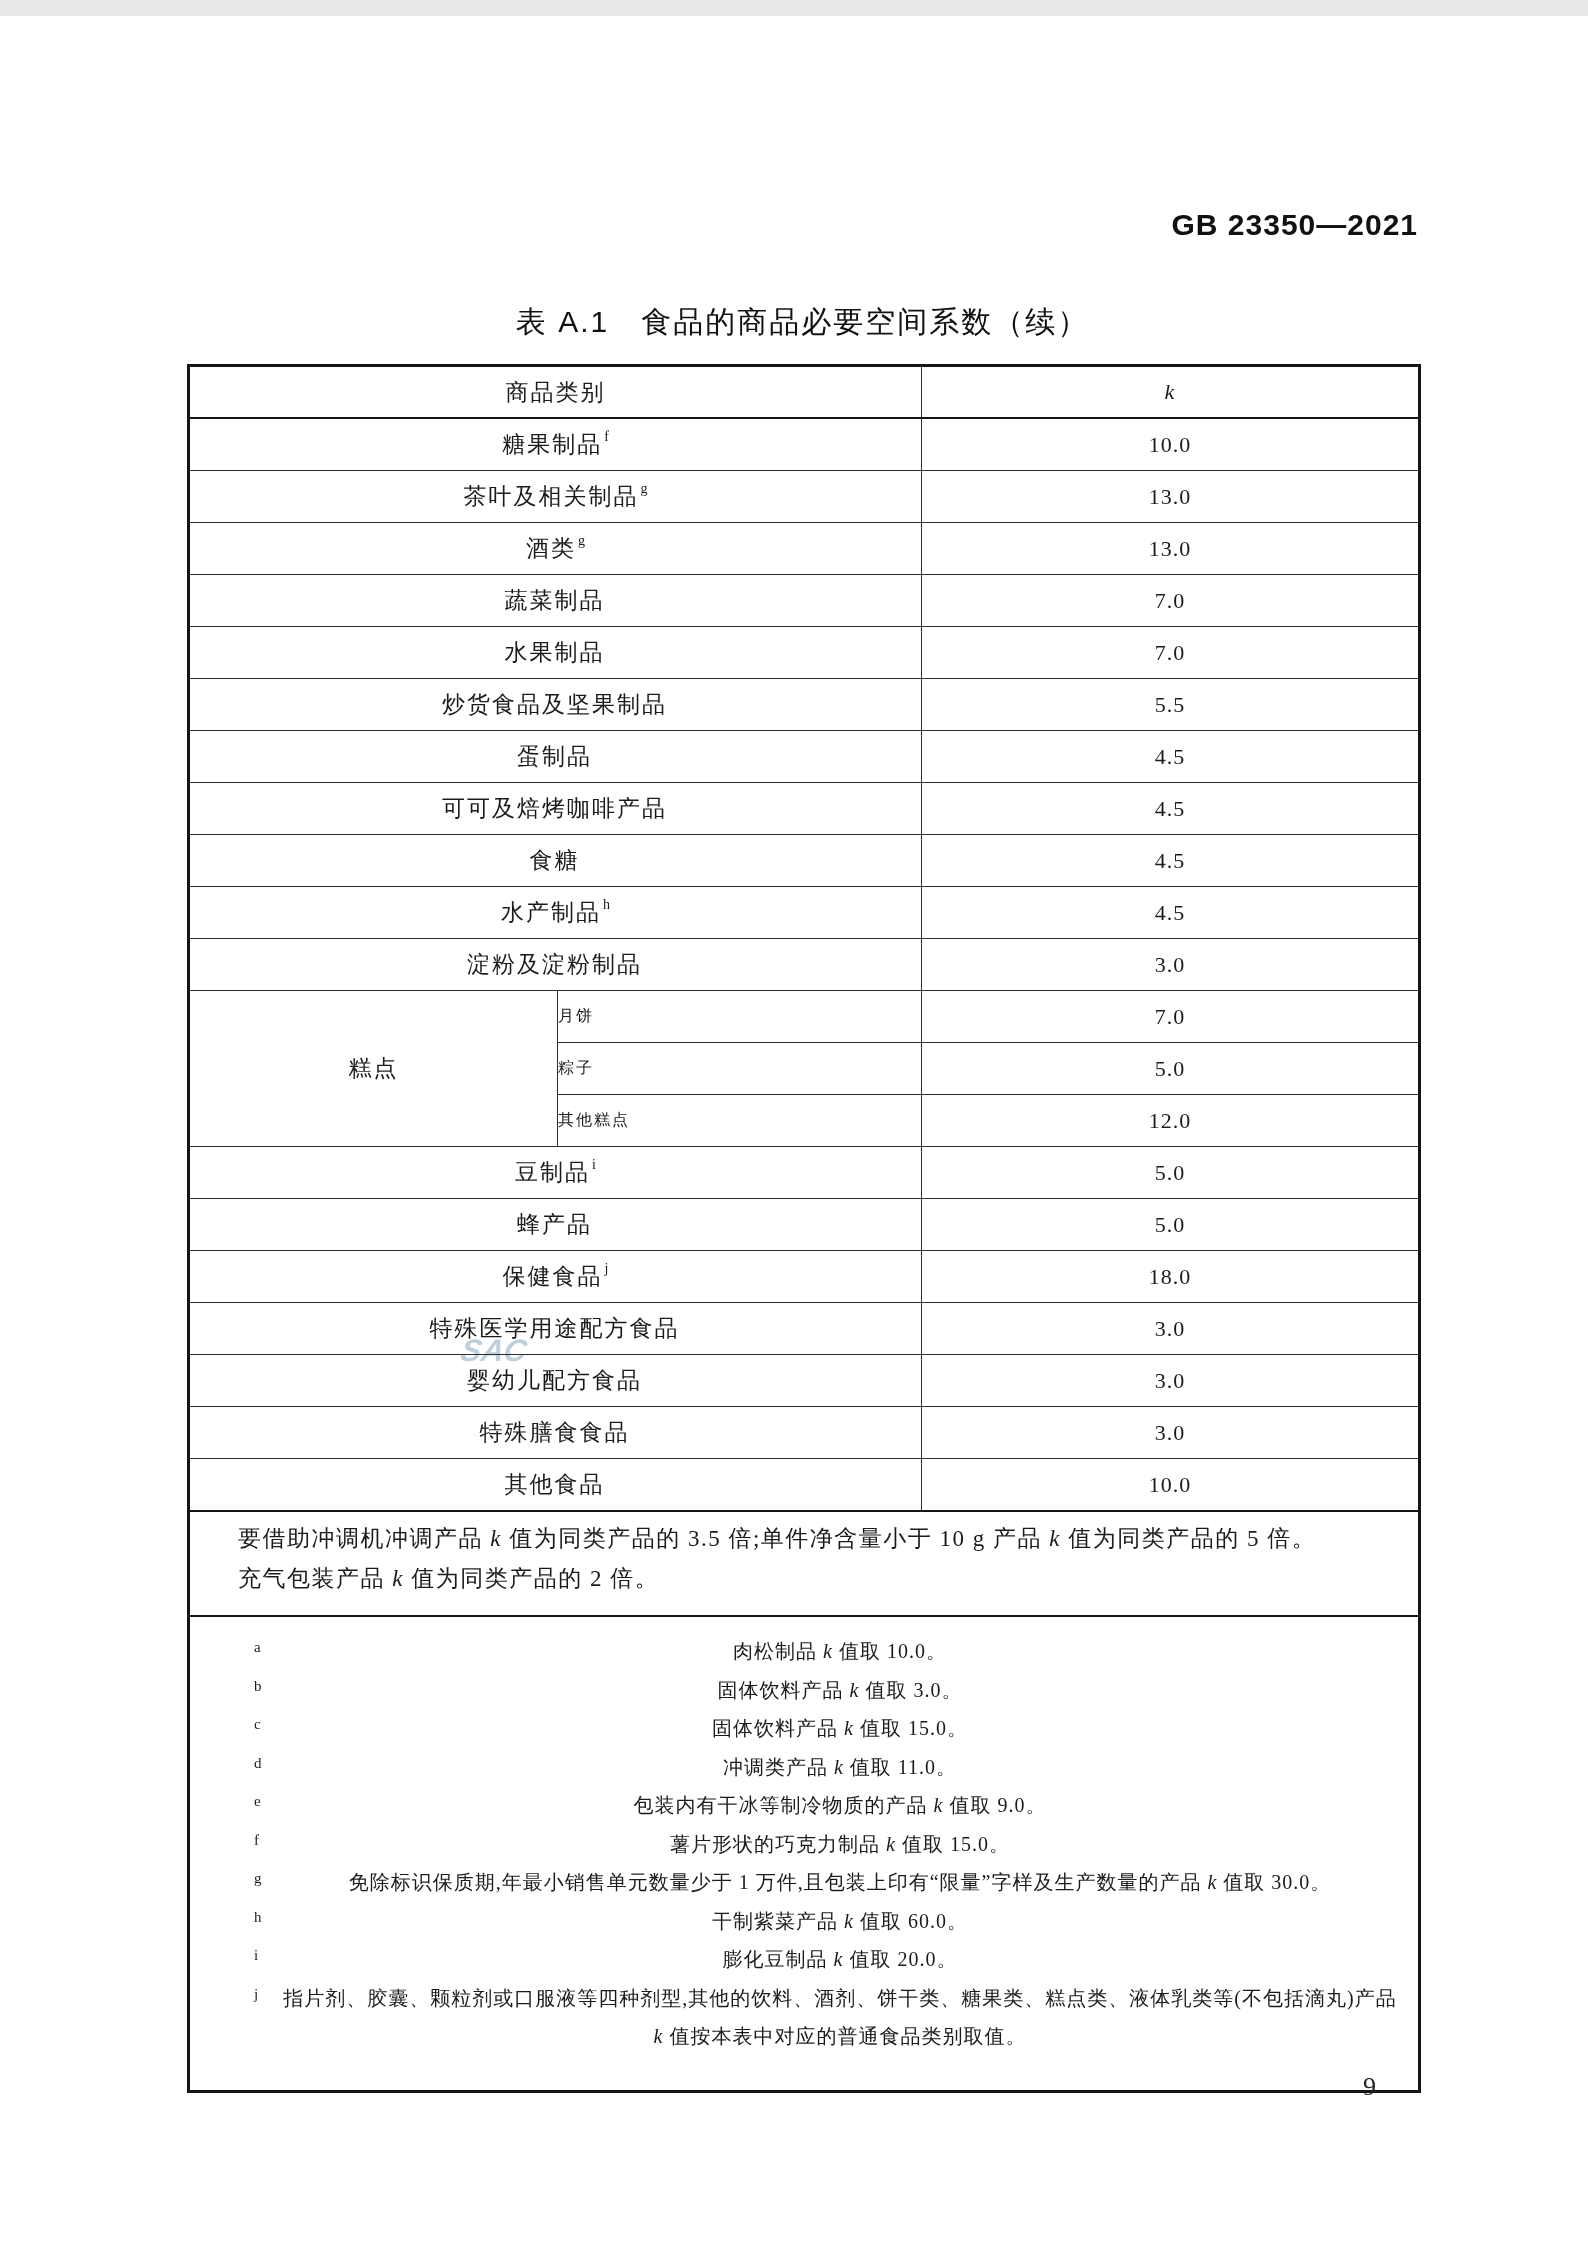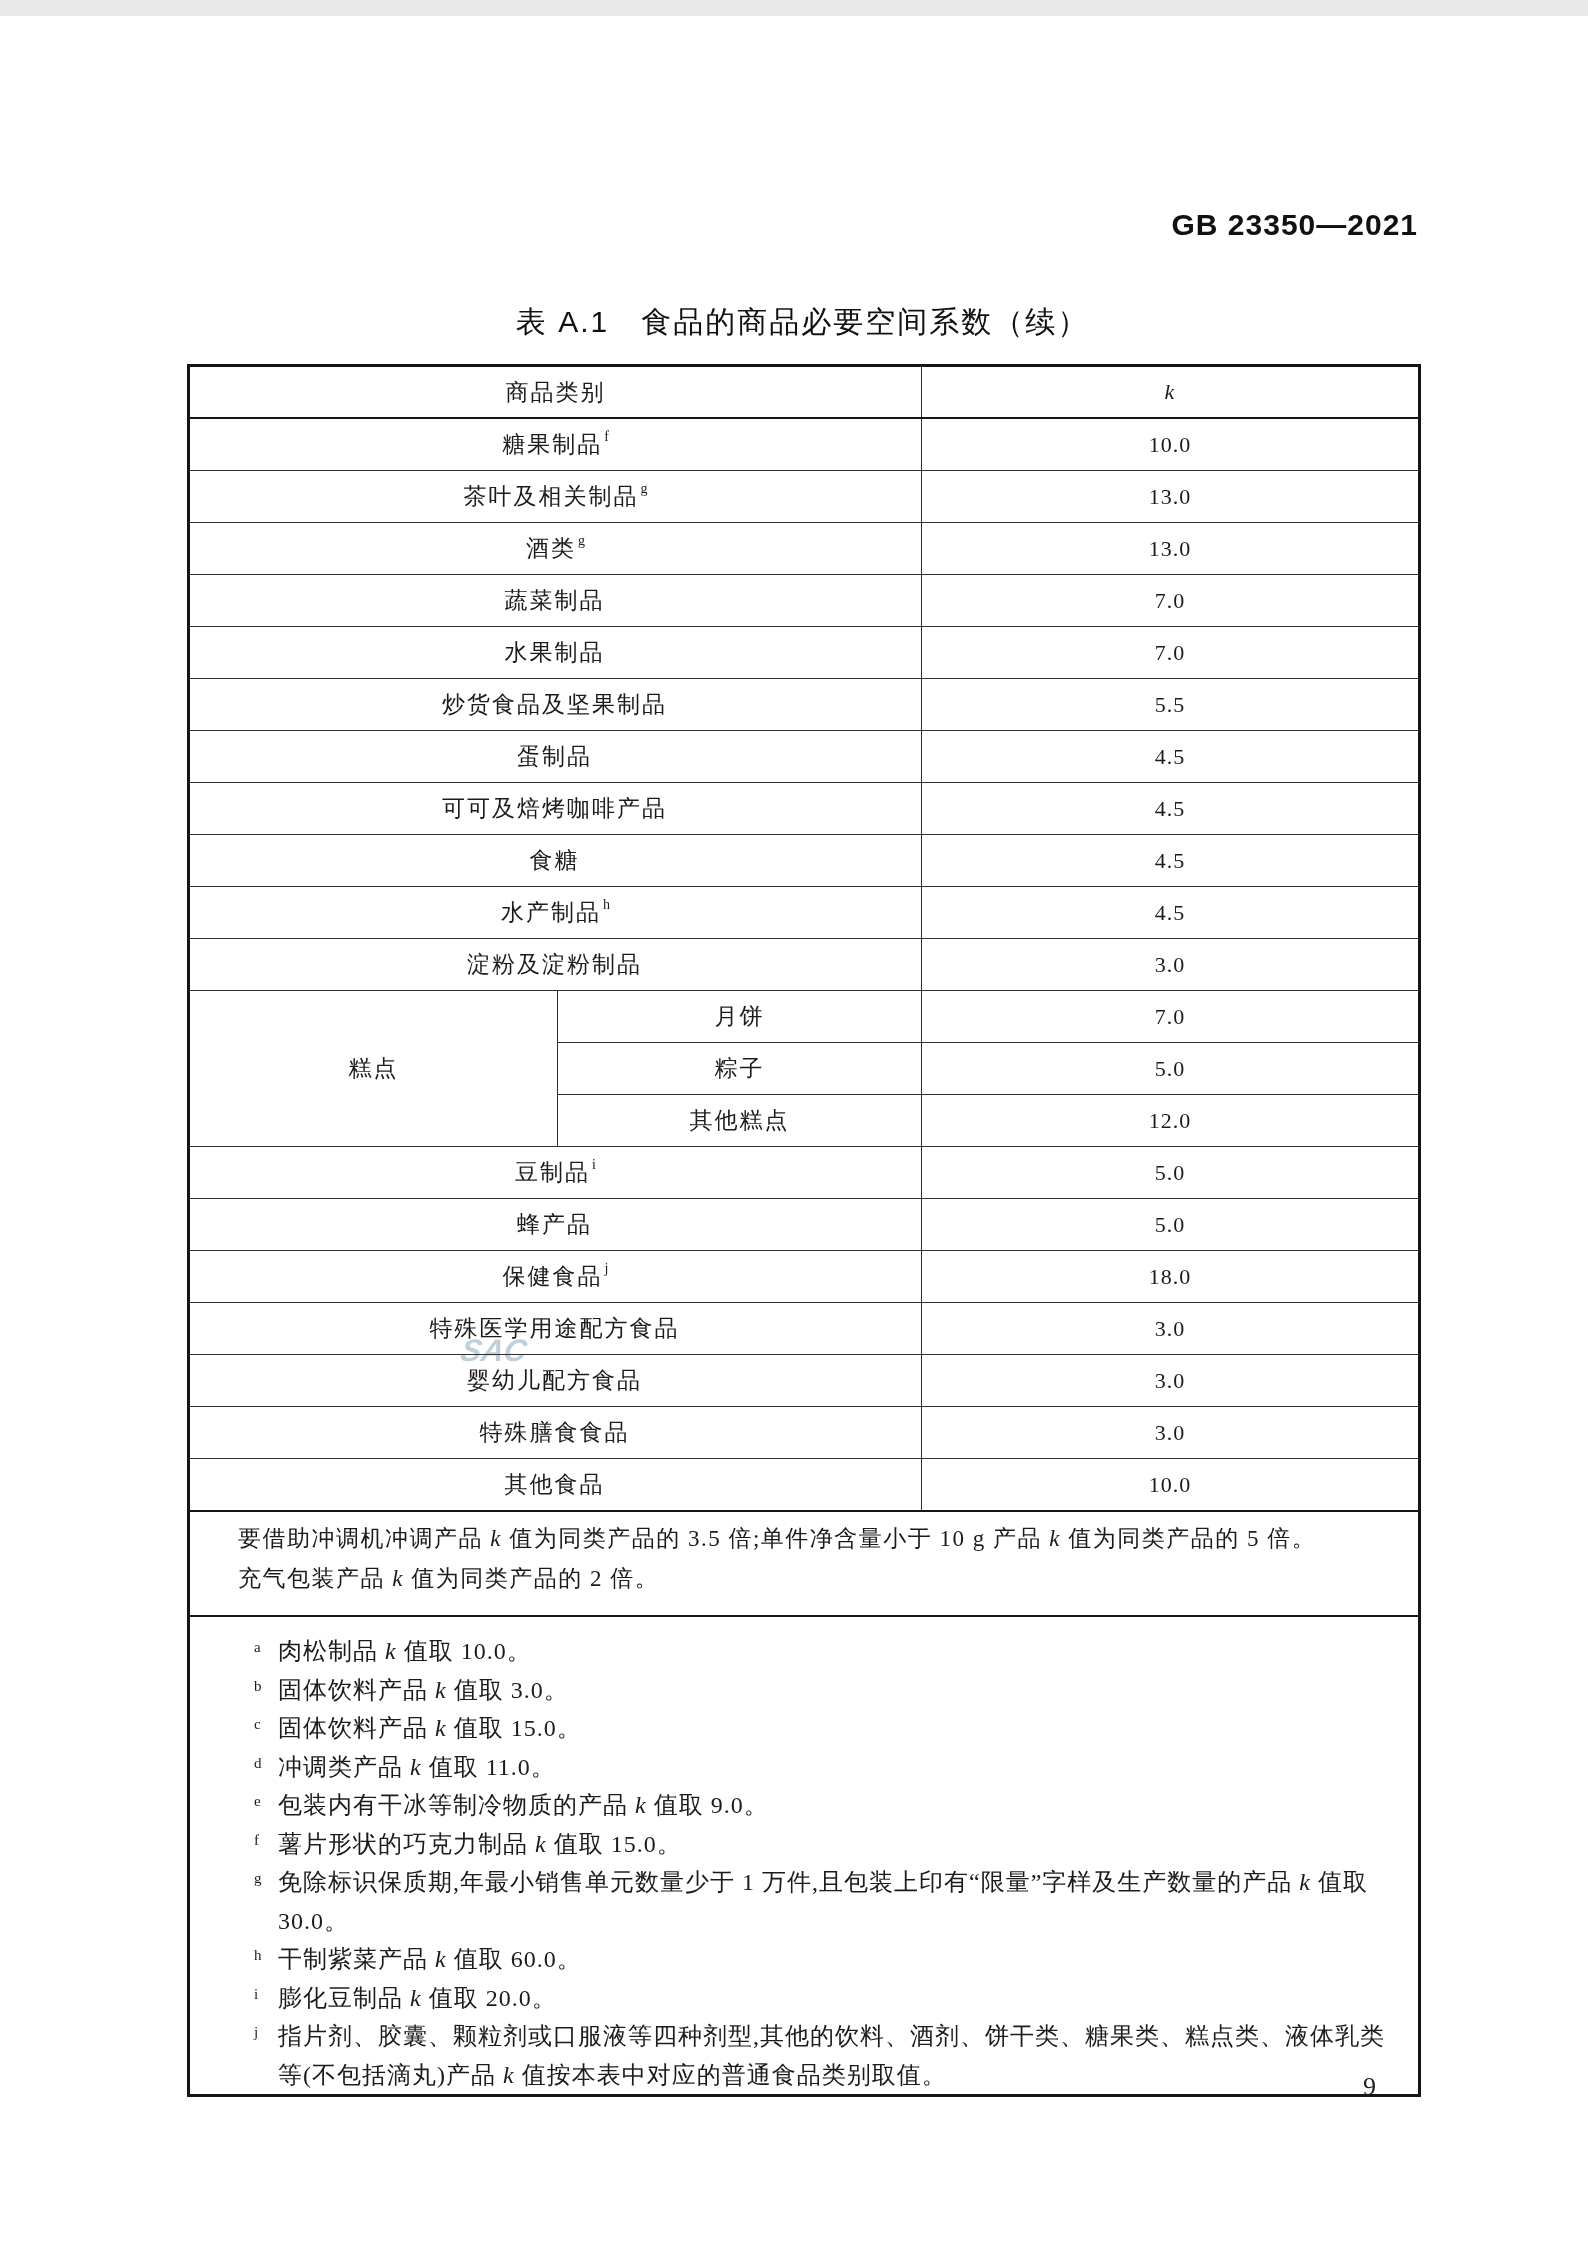--- a/index.html
+++ b/index.html
@@ -27,39 +27,39 @@
   table.main {
     position:absolute; left:187px; top:348px; width:1231px;
     border-collapse:collapse; table-layout:fixed;
     border:3px solid #151515;
     font-family:Liberation Serif, serif;
   }
   table.main td { border:1px solid #2e2e2e; padding:0; vertical-align:middle; }
   tr.head td { height:50px; border-bottom:2.5px solid #151515; }
   tr.data td { height:51px; }
   .cell-cat { text-align:center; font-size:23px; letter-spacing:2px; }
-  .cell-sub { text-align:center; font-size:23px; letter-spacing:2px; }
+  .cell-sub { font-size:16px; letter-spacing:2px; }
   .cell-k   { text-align:center; font-size:22px; letter-spacing:1px; }
   .k-italic { font-style:italic; }
   sup.cat-sup { font-size:14px; letter-spacing:0; position:relative; top:-2px; margin-left:2px; }
   tr.note-row td {
     height:96px; border-top:2.5px solid #151515; vertical-align:top;
     padding:7px 20px 0 48px;
   }
   .note-line { font-size:23px; line-height:40px; letter-spacing:1.5px; text-align:left; }
   tr.fn-row td {
     height:458px; border-top:2.5px solid #151515; vertical-align:top;
     padding:15px 16px 0 0;
   }
   .fn { display:flex; align-items:flex-start; min-height:38.5px; line-height:38.5px; }
   .fn .fn-letter {
     flex:0 0 24px; margin-left:64px; font-size:15px; line-height:30px;
     letter-spacing:0; text-align:left;
   }
-  .fn .fn-text { flex:1; font-size:24px; letter-spacing:1px; text-align:left; }
+  .fn .fn-text { flex:1; font-size:20px; letter-spacing:1px; text-align:center; }
   .page-number {
     position:absolute; left:1363px; top:2056px; font-size:26px; color:#222;
   }
 </style>
 </head>
 <body>
 
 <div class="page">
 
   <div class="doc-number">GB 23350—2021</div>

